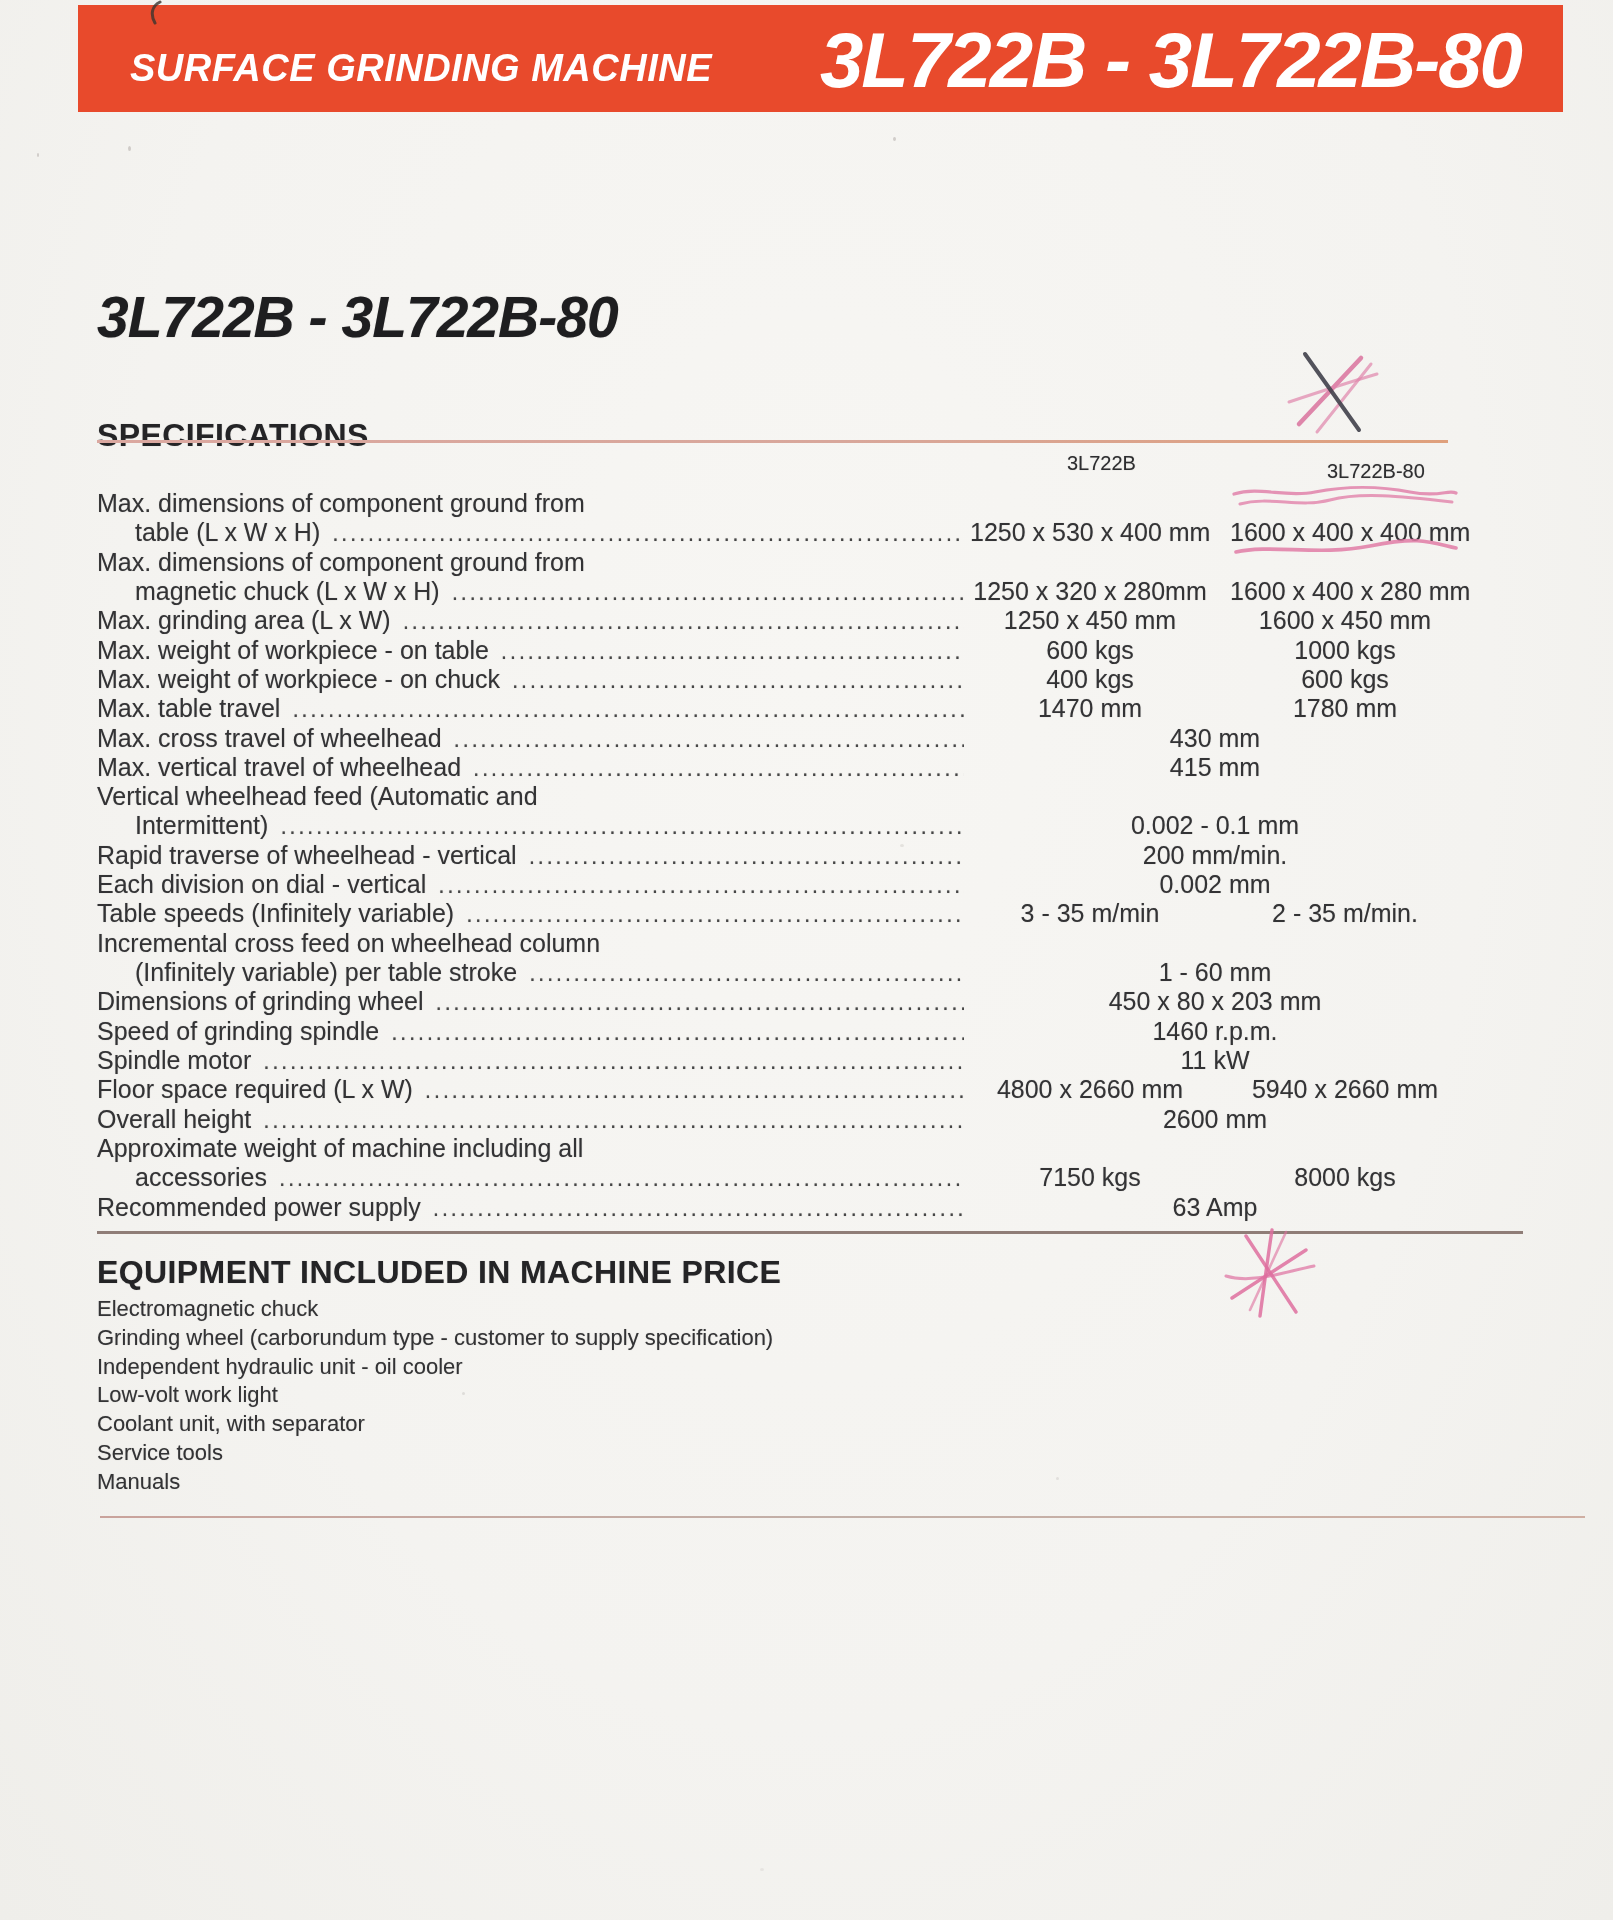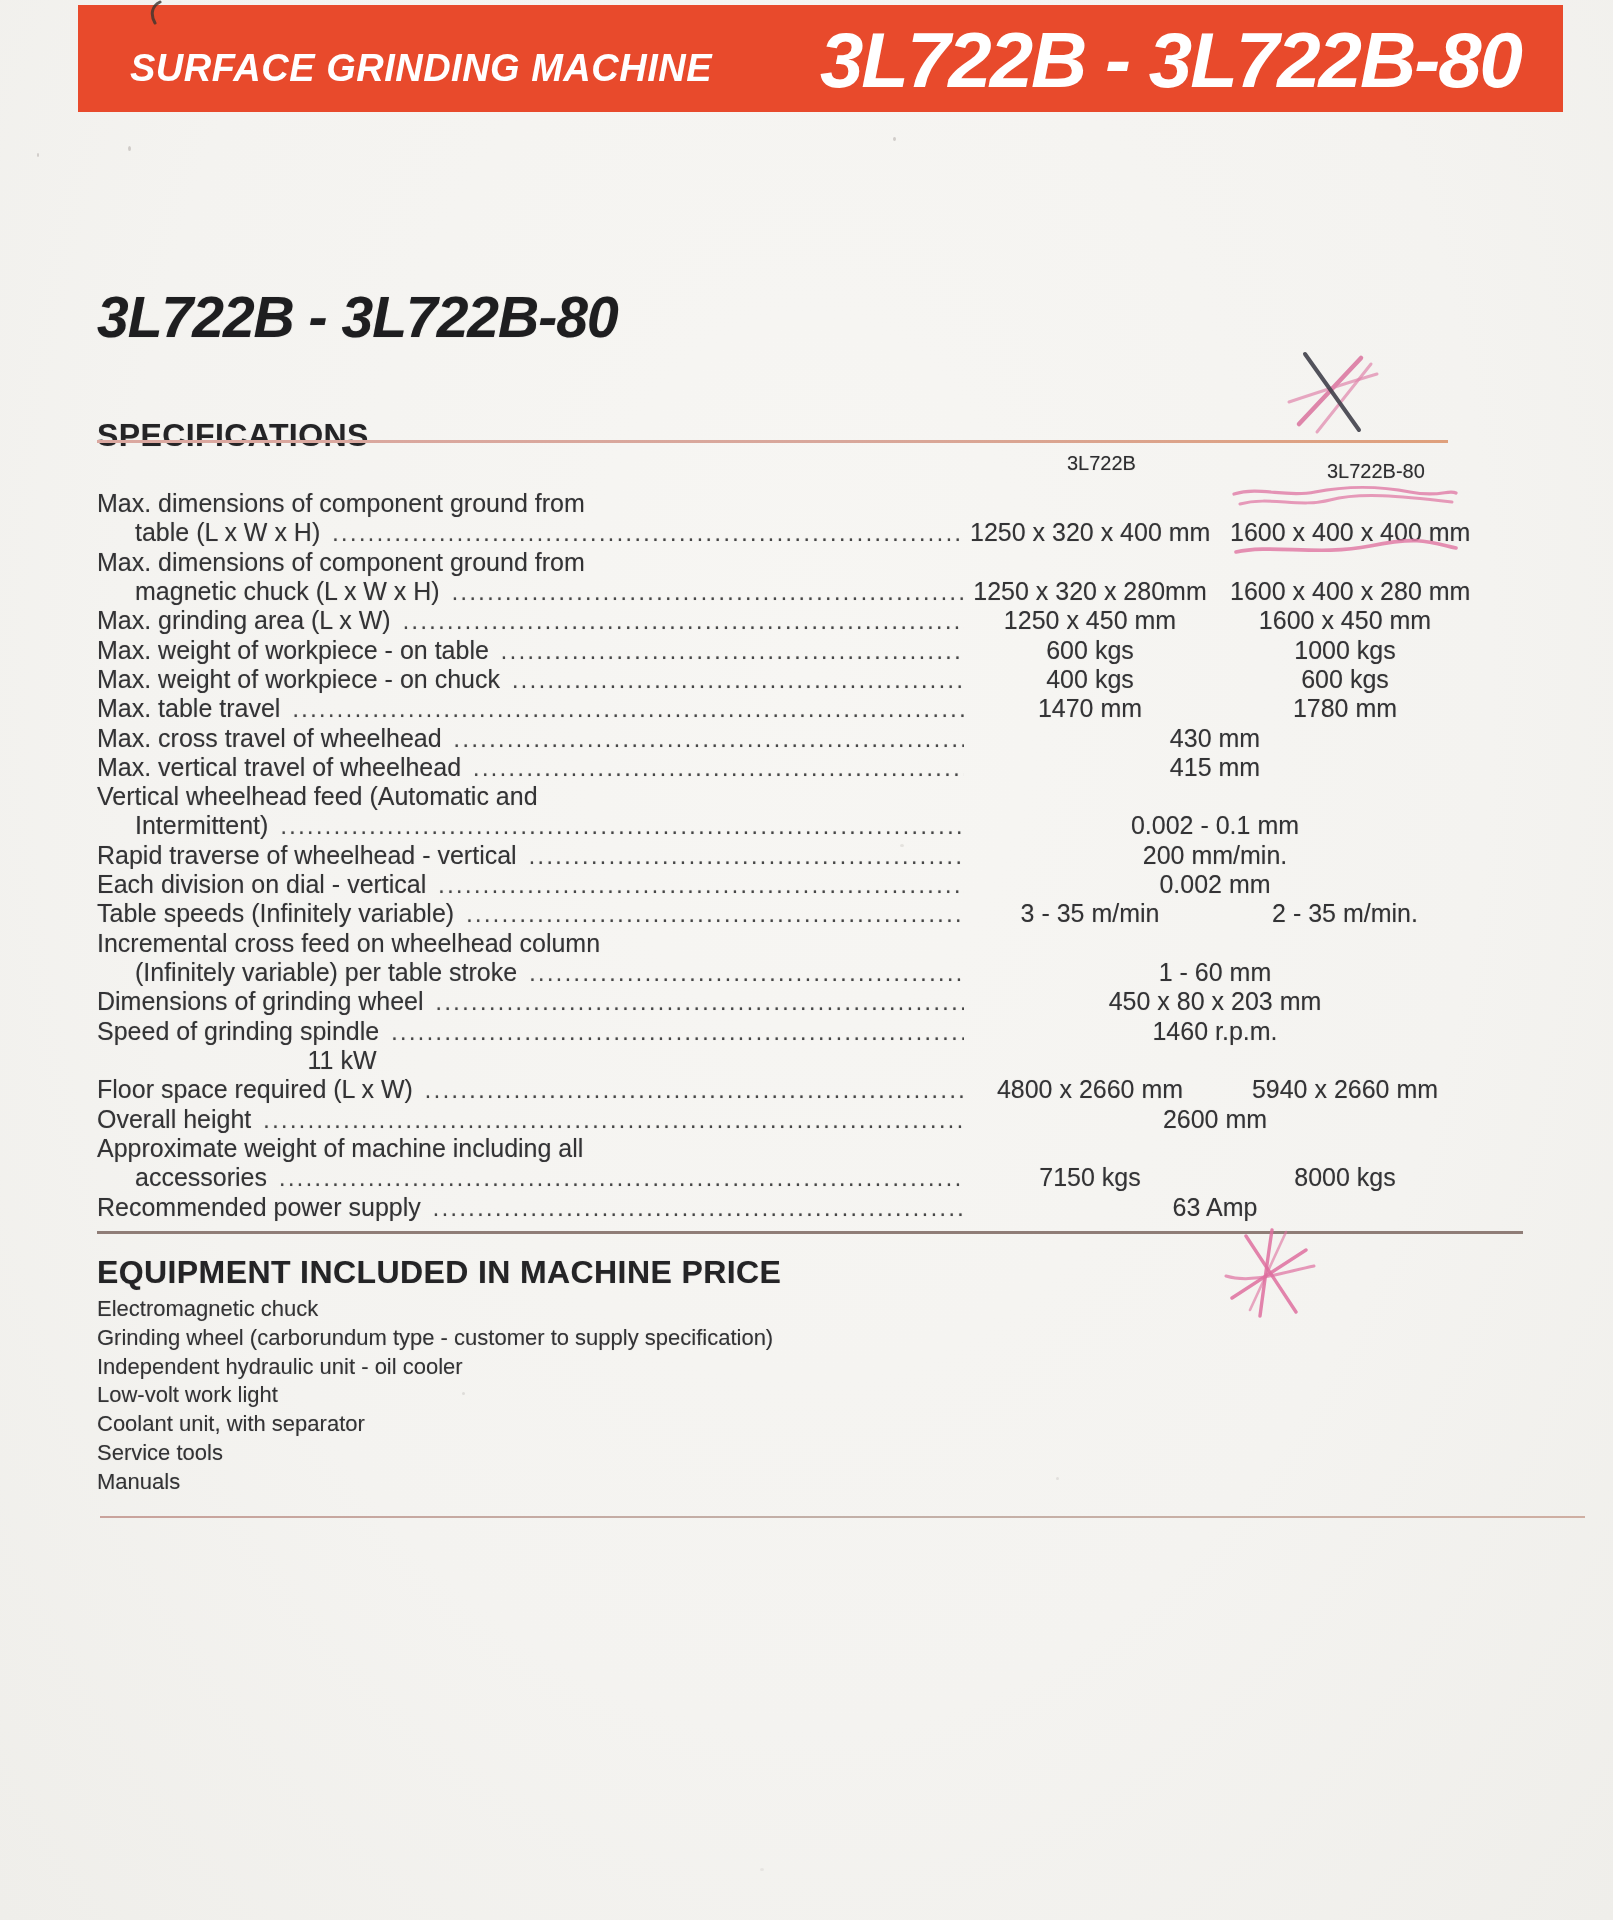--- a/index.html
+++ b/index.html
@@ -110,21 +110,21 @@
         </div>
         <div class="cell-c1"></div>
         <div class="cell-gap"></div>
         <div class="cell-c2"></div>
       </div>
       <div class="t-row">
         <div class="cell-label indent">
           <span class="label">table (L x W x H)</span>
           <span class="leader"></span>
         </div>
-        <div class="cell-c1">1250 x 320 x 400 mm</div>
+        <div class="cell-c1">1250 x 530 x 400 mm</div>
         <div class="cell-gap"></div>
         <div class="cell-c2">1600 x 400 x 400 mm</div>
       </div>
       <div class="t-row">
         <div class="cell-label">
           <span class="label">Max. dimensions of component ground from</span>
         </div>
         <div class="cell-c1"></div>
         <div class="cell-gap"></div>
         <div class="cell-c2"></div>
@@ -249,20 +249,24 @@
         <div class="cell-span">450 x 80 x 203 mm</div>
       </div>
       <div class="t-row">
         <div class="cell-label">
           <span class="label">Speed of grinding spindle</span>
           <span class="leader"></span>
         </div>
         <div class="cell-span">1460 r.p.m.</div>
       </div>
       <div class="t-row">
+        <div class="cell-label">
+          <span class="label">Spindle motor</span>
+          <span class="leader"></span>
+        </div>
         <div class="cell-span">11 kW</div>
       </div>
       <div class="t-row">
         <div class="cell-label">
           <span class="label">Floor space required (L x W)</span>
           <span class="leader"></span>
         </div>
         <div class="cell-c1">4800 x 2660 mm</div>
         <div class="cell-gap"></div>
         <div class="cell-c2">5940 x 2660 mm</div>

